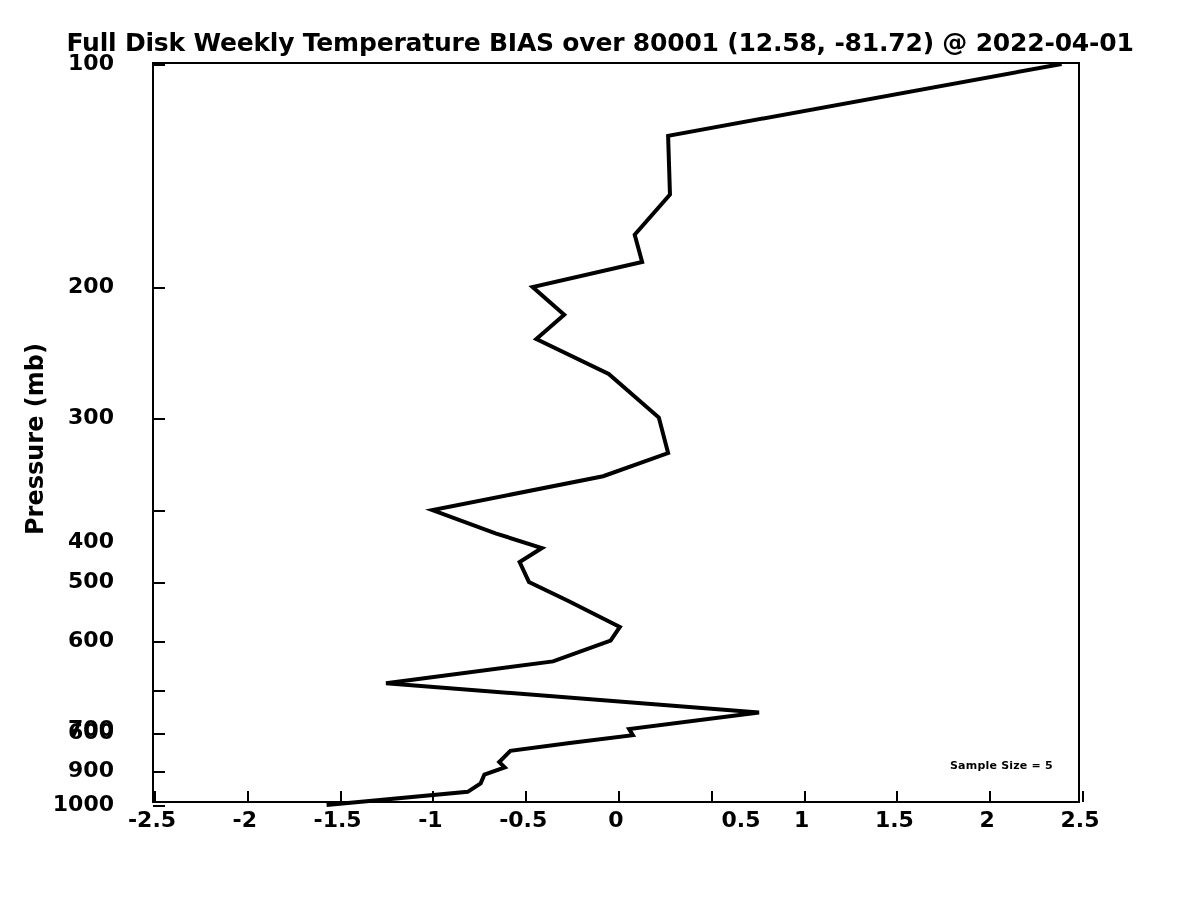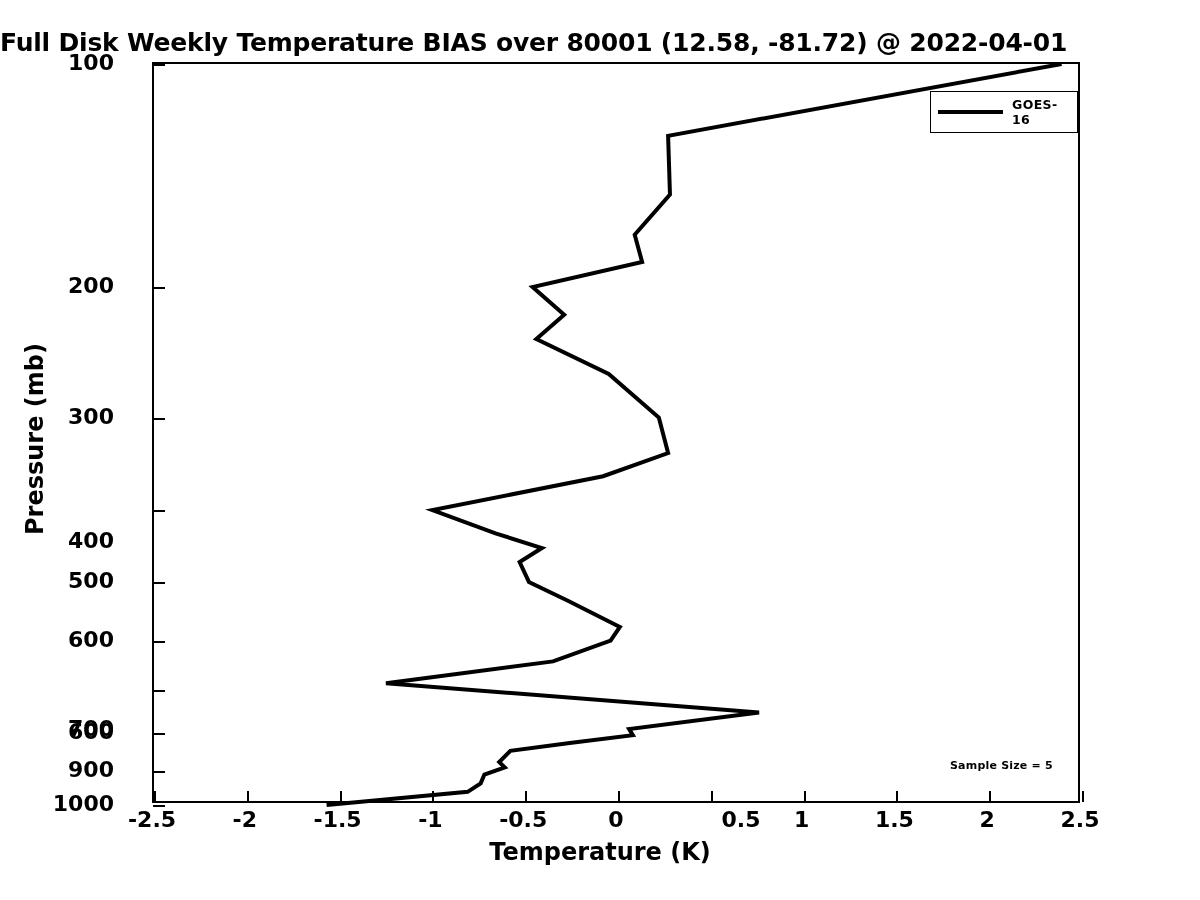--- a/index.html
+++ b/index.html
@@ -2,21 +2,21 @@
 <html><head>
 <meta charset="utf-8">
 <style>
   html,body{margin:0;padding:0;background:#ffffff;}
   body{width:1200px;height:900px;overflow:hidden;
        font-family:"DejaVu Sans","Liberation Sans",sans-serif;color:#000;}
   #root{position:relative;width:1200px;height:900px;}
 
   #chart-title{
     position:absolute; left:0; top:28px; width:1200px;
-    text-align:left; font-size:25px; font-weight:bold;
+    text-align:center; font-size:25px; font-weight:bold;
     letter-spacing:-0.2px; white-space:nowrap;
   }
 
   #plot-area{
     position:absolute; left:152px; top:62px;
     width:928px; height:741px;
     border:2px solid #000; box-sizing:border-box; background:#fff;
   }
 
   #curve-svg{position:absolute; left:0; top:0; width:928px; height:741px; overflow:visible;}
@@ -61,24 +61,20 @@
 
 <div id="root">
 
   <div id="chart-title">Full Disk Weekly Temperature BIAS over 80001 (12.58, -81.72) @ 2022-04-01</div>
 
   <div id="plot-area">
     <svg id="curve-svg" viewBox="0 0 928 741" preserveAspectRatio="none">
       <polyline id="series-path" fill="none" stroke="#000000" stroke-width="4" stroke-linejoin="miter" stroke-linecap="butt" points="907.58,0.00 514.11,71.81 515.97,130.48 480.70,170.76 488.13,197.97 378.62,223.06 410.18,250.80 382.34,274.96 454.72,309.96 504.83,353.55 514.11,389.06 449.15,412.22 278.40,446.13 341.50,469.40 387.90,484.03 365.63,498.02 374.91,517.94 413.89,536.69 465.86,562.91 456.58,576.61 399.04,597.38 232.00,619.25 605.06,648.42 475.14,665.14 478.85,671.19 415.74,679.09 356.35,686.80 345.22,698.03 350.78,703.50 330.37,710.65 326.66,719.37 313.66,727.86 172.61,741.00"></polyline>
     </svg>
 
-    <div id="legend-box">
-      <span id="legend-line"></span>
-      <span id="legend-label">GOES-16</span>
-    </div>
 
     <div id="sample-size">Sample Size = 5</div>
   <div class="ytick-mark" style="top: 0px;"></div>
       <div class="ytick-mark" style="top: 223.063px;"></div>
       <div class="ytick-mark" style="top: 353.547px;"></div>
       <div class="ytick-mark" style="top: 446.126px;"></div>
       <div class="ytick-mark" style="top: 517.937px;"></div>
       <div class="ytick-mark" style="top: 576.61px;"></div>
       <div class="ytick-mark" style="top: 626.218px;"></div>
       <div class="ytick-mark" style="top: 669.19px;"></div>
@@ -90,21 +86,20 @@
       <div class="xtick-mark" style="left: 278.4px;"></div>
       <div class="xtick-mark" style="left: 371.2px;"></div>
       <div class="xtick-mark" style="left: 464px;"></div>
       <div class="xtick-mark" style="left: 556.8px;"></div>
       <div class="xtick-mark" style="left: 649.6px;"></div>
       <div class="xtick-mark" style="left: 742.4px;"></div>
       <div class="xtick-mark" style="left: 835.2px;"></div>
       <div class="xtick-mark" style="left: 928px;"></div>
     </div>
 
-  <div id="xaxis-title">Temperature (K)</div>
   <div id="yaxis-title">Pressure (mb)</div>
 
 <div class="ytick-label" style="top: 62px;">100</div>
     <div class="ytick-label" style="top: 285.063px;">200</div>
     <div class="ytick-label" style="top: 415.547px;">300</div>
     <div class="ytick-label" style="top: 508.126px; margin-top: 32px;">400</div>
     <div class="ytick-label" style="top: 579.937px;">500</div>
     <div class="ytick-label" style="top: 638.61px;">600</div>
     <div class="ytick-label" style="top: 688.218px; margin-top: 40px;">700</div>
     <div class="ytick-label" style="top: 731.19px;">600</div>

